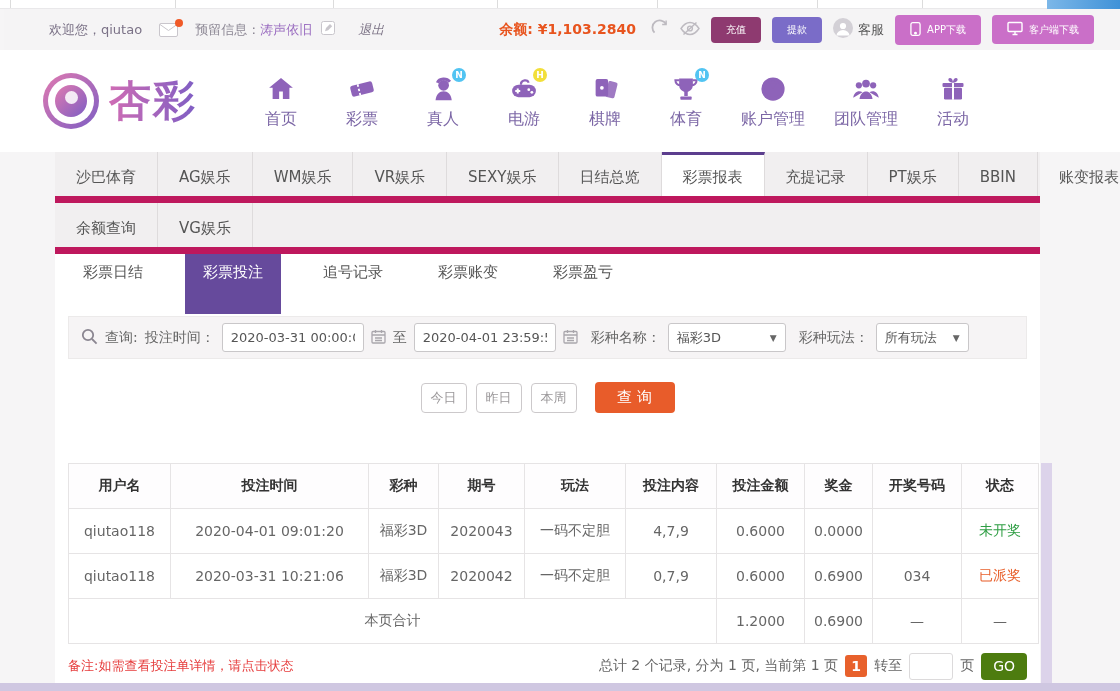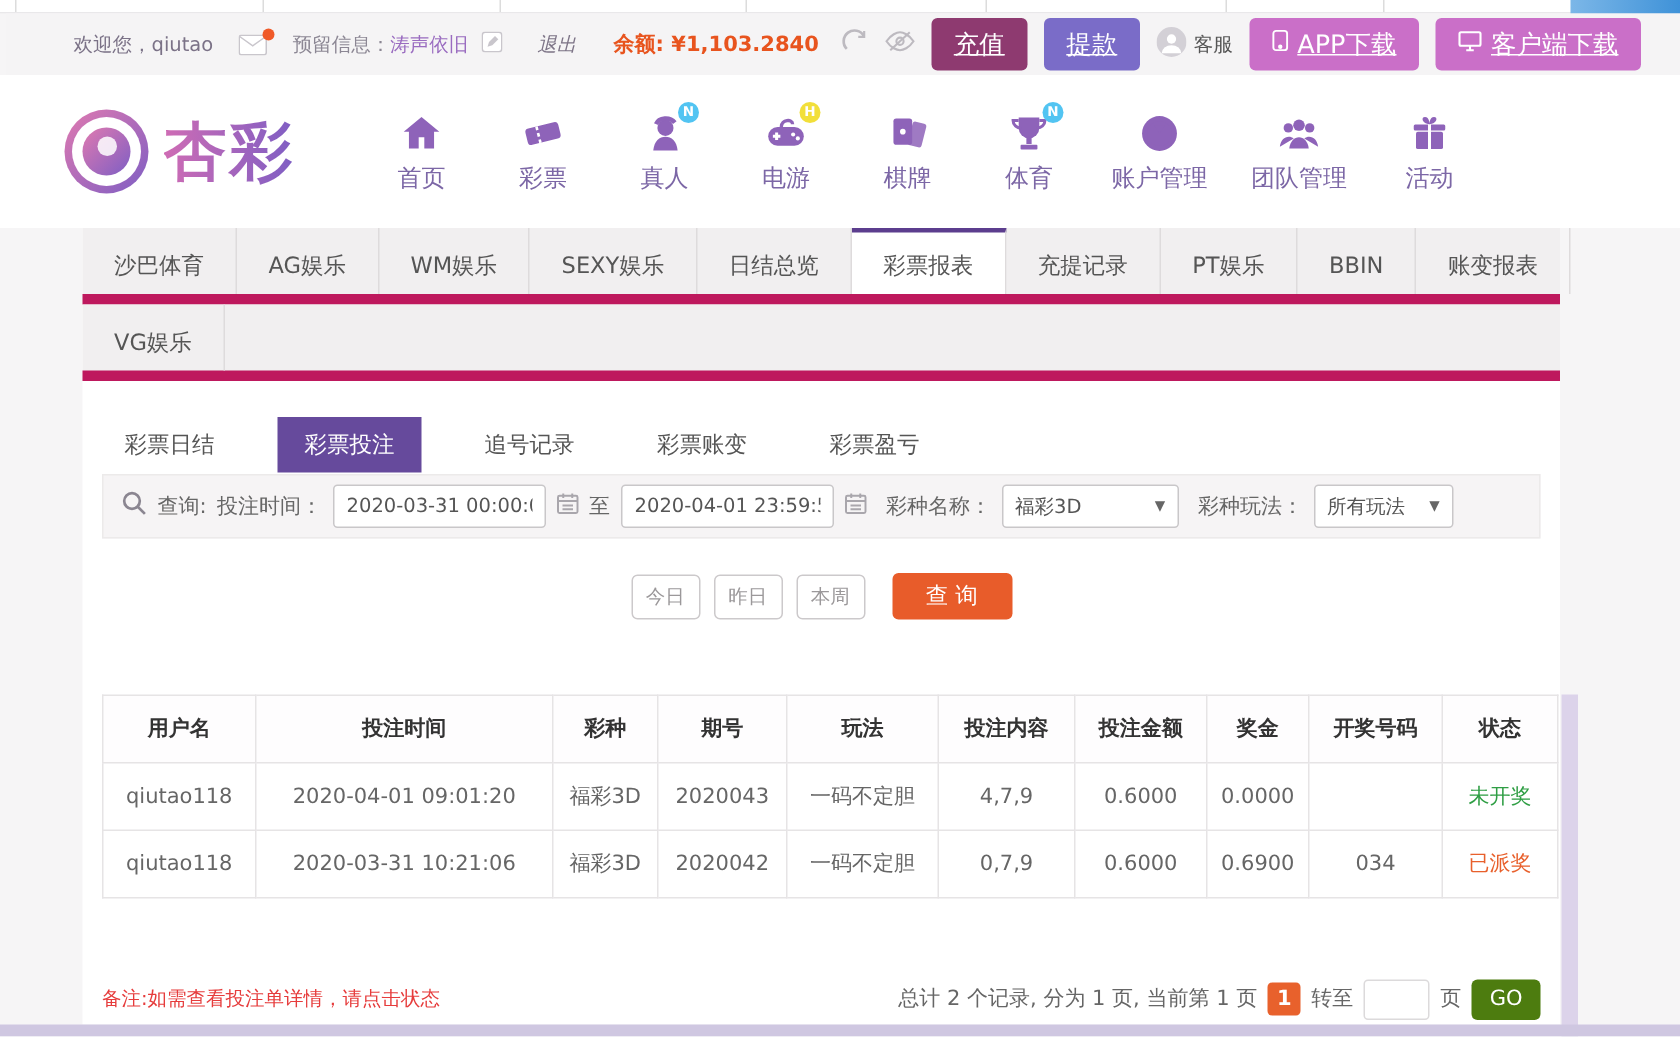--- a/index.html
+++ b/index.html
@@ -15,21 +15,21 @@
   .topbar { position:absolute; top:9px; left:4px; width:1120px; height:41px; background:#f5f4f5; display:flex; align-items:center; padding:0 30px 0 45px; font-size:13px; color:#7d7487; }
   .topbar .grp { display:flex; align-items:center; gap:9px; }
   .welcome { color:#7b7287; }
   .mailwrap { position:relative; display:inline-flex; margin:0 8px; }
   .reddot { position:absolute; top:-4px; right:-5px; width:8px; height:8px; border-radius:50%; background:#f05a28; }
   .reserved-label { color:#8c8794; }
   .reserved-value { color:#9a6cc0; }
   .logout { font-style:italic; color:#7d7487; margin-left:14px; text-decoration:none; }
   .rightgrp { margin-left:auto; display:flex; align-items:center; gap:11px; }
   .balance { color:#e8541e; font-weight:bold; font-size:14px; margin-right:4px; white-space:nowrap; }
-  .pill { border:none; color:#fff; font-size:17px; padding:6px 15px; border-radius:4px; cursor:pointer; display:inline-flex; align-items:center; gap:6px; font-family:inherit;text-decoration:underline; }
+  .pill { border:none; color:#fff; font-size:10px; padding:6px 15px; border-radius:4px; cursor:pointer; display:inline-flex; align-items:center; gap:6px; font-family:inherit; }
   .pill.recharge { background:#8e3a70; }
   .pill.withdraw { background:#7a6cc8; }
   .pill.dl { background:#ca6fc8; }
   .service { display:inline-flex; align-items:center; gap:5px; color:#555; }
 
   
   .header { position:absolute; top:50px; left:0; width:1120px; height:102px; background:#fff; display:flex; align-items:center; padding:0 43px; }
   .logo { display:flex; align-items:center; gap:10px; }
   .emblem { width:56px; height:56px; border-radius:50%; background:linear-gradient(135deg,#e07ab0,#7e5ec4); position:relative; }
   .emblem::before { content:""; position:absolute; inset:5px; background:#fff; border-radius:50%; }
@@ -45,21 +45,21 @@
   .badge.h { background:#f2df3a; }
   .navlabel { margin-top:4px; font-size:16px; color:#7c67a6; }
 
   
   .card { position:absolute; left:55px; top:152px; width:985px; height:531px; background:#fff; }
 
   .tabrow { display:flex; height:51px; background:#f1eff0; border-bottom:7px solid #be185d; }
   .tab { padding:0 21px; line-height:51px; font-size:15px; color:#555; border-right:1px solid #dedbdc; cursor:pointer; white-space:nowrap; }
   .tab.active { background:#fff; border-top:3px solid #5c3e8e; line-height:45px; }
 
-  .subtabs { position:absolute; top:102px; left:0; width:100%; height:60px; display:flex; align-items:center; gap:29px; padding:0 15px;margin-top:12px; }
+  .subtabs { position:absolute; top:102px; left:0; width:100%; height:60px; display:flex; gap:29px; padding:0 15px; }
   .subtab { font-size:15px; color:#555; padding:9px 13px; cursor:pointer; white-space:nowrap; }
   .subtab.active { background:#664a9c; color:#fff; padding:9px 18px; }
 
   .searchbox { position:absolute; top:164px; left:13px; width:959px; height:43px; background:#f6f4f5; border:1px solid #eceaea; display:flex; align-items:center; padding:13px 12px; gap:7px; font-size:14px; color:#666; }
   .searchbox .lbl { white-space:nowrap; }
   .dateinput { width:142px; height:29px; border:1px solid #c9c7c9; border-radius:3px; padding:0 8px; font-size:13px; color:#555; background:#fff; font-family:inherit; }
   .selectbox { height:29px; border:1px solid #c9c7c9; border-radius:3px; background:#fff; display:flex; align-items:center; justify-content:space-between; padding:0 8px; font-size:13px; color:#555; cursor:pointer; }
   .selectbox.w1 { width:118px; } .selectbox.w2 { width:93px; }
   .caret { font-size:9px; color:#666; margin-left:6px; }
 
@@ -271,31 +271,33 @@
     </div>
   </div>
 </div>
 
 <div class="card">
 
   <div class="tabrow">
     <div class="tab">沙巴体育</div>
     <div class="tab">AG娱乐</div>
     <div class="tab">WM娱乐</div>
+    <div class="tab">VR娱乐</div>
     <div class="tab">SEXY娱乐</div>
     <div class="tab">日结总览</div>
     <div class="tab active">彩票报表</div>
     <div class="tab">充提记录</div>
     <div class="tab">PT娱乐</div>
     <div class="tab">BBIN</div>
     <div class="tab">账变报表</div>
 
   </div>
 
   <div class="tabrow">
+    <div class="tab">余额查询</div>
     <div class="tab">VG娱乐</div>
   </div>
 
   <div class="subtabs">
     <div class="subtab">彩票日结</div>
     <div class="subtab active">彩票投注</div>
     <div class="subtab">追号记录</div>
     <div class="subtab">彩票账变</div>
     <div class="subtab">彩票盈亏</div>
   </div>
@@ -382,20 +384,27 @@
         <td>2020-03-31 10:21:06</td>
         <td>福彩3D</td>
         <td>2020042</td>
         <td>一码不定胆</td>
         <td>0,7,9</td>
         <td>0.6000</td>
         <td>0.6900</td>
         <td>034</td>
         <td class="status-orange">已派奖</td>
       </tr>
+      <tr>
+        <td colspan="6">本页合计</td>
+        <td>1.2000</td>
+        <td>0.6900</td>
+        <td>—</td>
+        <td>—</td>
+      </tr>
     </tbody>
   </table>
 
   <div class="cardfooter">
     <span class="note">备注:如需查看投注单详情，请点击状态</span>
     <div class="pager">
       <span>总计 2 个记录, 分为 1 页, 当前第 1 页</span>
       <span class="pagebox">1</span>
       <span>转至</span>
       <input class="gotoinput" style="">

